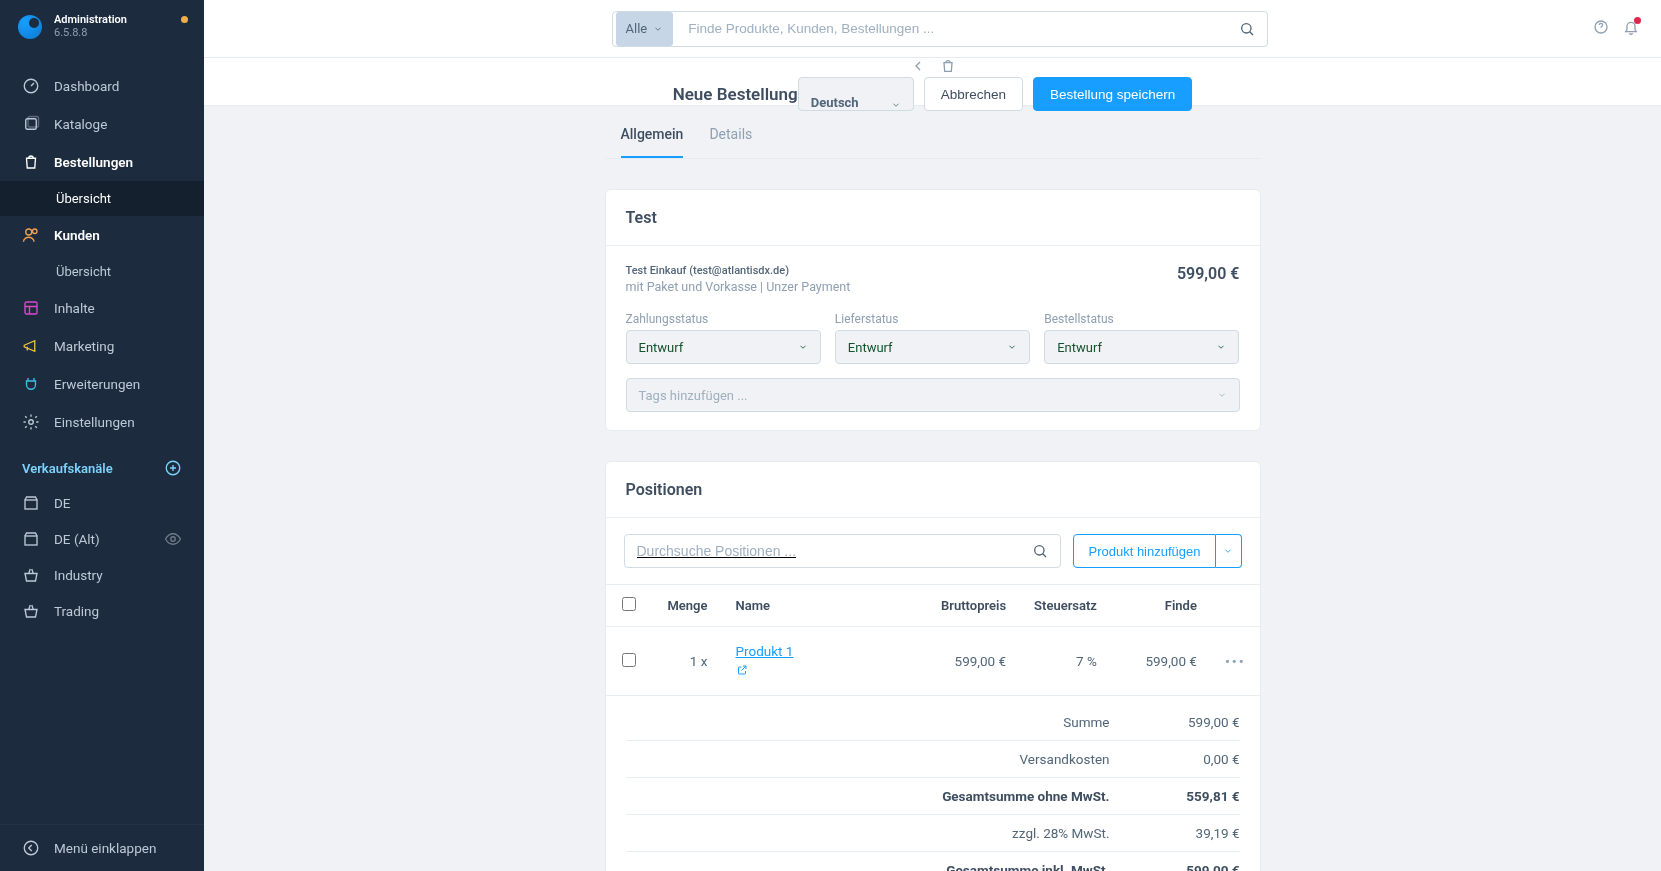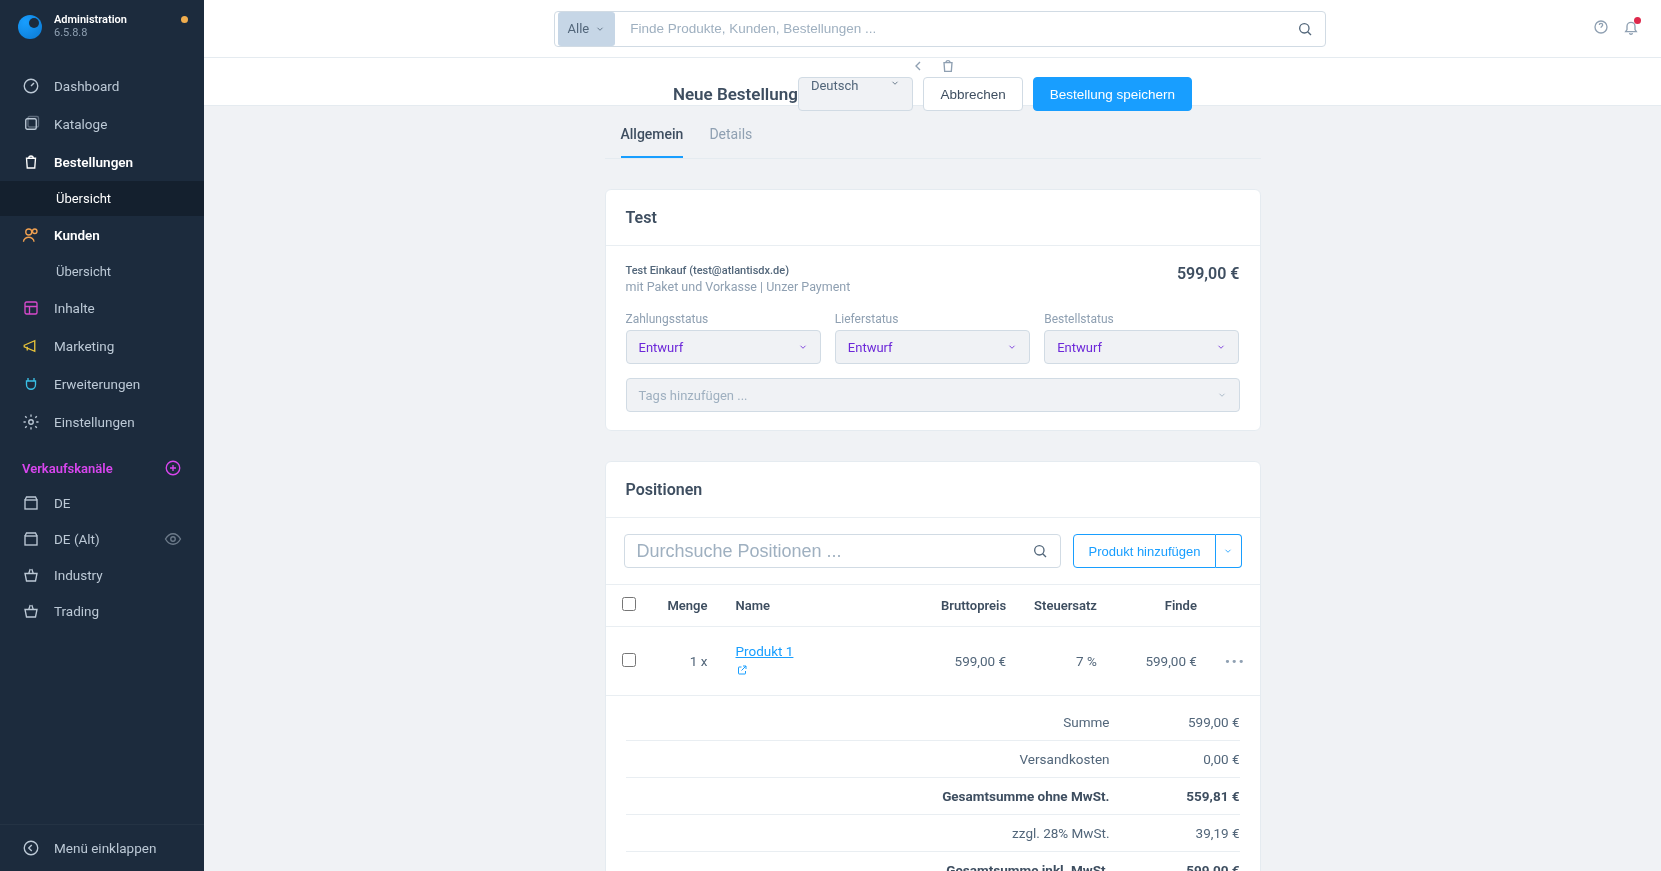--- a/index.html
+++ b/index.html
@@ -12,68 +12,68 @@
 .sidebar-title { font-size: 11px; font-weight: 600; color: #ffffff; line-height: 1.1; }
 .sidebar-version { font-size: 11px; color: #8fa0b2; }
 .header-dot { width: 7px; height: 7px; border-radius: 50%; background: #f0ad4e; position: absolute; right: 16px; top: 16px; }
 .nav { flex: 1; padding-top: 14px; overflow-y: auto; }
 .nav-item { display: flex; align-items: center; gap: 14px; padding: 10px 22px; cursor: pointer; color: #bcc9d6; font-size: 13.5px; }
 .nav-item.active { font-weight: 600; color: #fff; }
 .nav-item.sub { padding-left: 56px; font-size: 13px; }
 .nav-item.sub.selected { background: #14202e; color: #fff; }
 .nav-icon { width: 18px; height: 18px; display: flex; align-items: center; justify-content: center; flex-shrink: 0; }
 .nav-icon svg { width: 18px; height: 18px; stroke: currentColor; fill: none; stroke-width: 1.8; }
-.section-header { display: flex; align-items: center; justify-content: space-between; padding: 18px 22px 8px; font-size: 13px; color: #d946ef; font-weight: 600; }
+.section-header { display: flex; align-items: center; justify-content: space-between; padding: 18px 22px 8px; font-size: 13px; color: #7dd3fc; font-weight: 600; }
 .channel-item { display: flex; align-items: center; gap: 14px; padding: 9px 22px; cursor: pointer; font-size: 13.5px; color: #bcc9d6; }
 .channel-eye { margin-left: auto; opacity: 0.5; }
 .sidebar-footer { padding: 14px 22px; display: flex; align-items: center; gap: 14px; cursor: pointer; font-size: 13.5px; color: #bcc9d6; border-top: 1px solid rgba(255,255,255,0.04); }
 
 .main { flex: 1; display: flex; flex-direction: column; background: #f0f2f5; overflow: hidden; }
 .topbar { height: 58px; background: #fff; border-bottom: 1px solid #e5ebf0; display: flex; align-items: center; justify-content: space-between; padding: 0 22px; }
-.search-wrap { width: 772px; margin: 0 auto; display: flex; align-items: center; border: 1px solid #d1dbe4; border-radius: 4px; height: 36px; overflow: hidden; }
+.search-wrap { width: 656px; margin: 0 auto; display: flex; align-items: center; border: 1px solid #d1dbe4; border-radius: 4px; height: 36px; overflow: hidden; }
 .search-scope { background: #c6d6e6; height: 100%; display: flex; align-items: center; padding: 0 10px; gap: 6px; font-size: 13px; color: #52667a; cursor: pointer; border-radius: 3px; margin: 3px; }
 .search-input { flex: 1; border: none; outline: none; padding: 0 12px; font-size: 13.5px; color: #52667a; }
 .search-input::placeholder { color: #9fb0c0; }
 .search-btn { width: 40px; height: 100%; display: flex; align-items: center; justify-content: center; cursor: pointer; color: #52667a; }
 .top-icons { display: flex; gap: 14px; color: #8fa0b2; }
 .top-icon { cursor: pointer; position: relative; }
 .bell-badge { position: absolute; top: -2px; right: -2px; width: 7px; height: 7px; background: #de294c; border-radius: 50%; }
 
 .page-header { height: 48px; background: #fff; border-bottom: 1px solid #e5ebf0; display: flex; align-items: center; padding: 0 22px; flex-direction: column; }
 .back-group { display: flex; align-items: center; gap: 14px; color: #8fa0b2; }
 .back-arrow { cursor: pointer; }
 .header-inner { flex: 1; max-width: 656px; margin: 0 auto; display: flex; align-items: center; justify-content: space-between; }
 .page-title { font-size: 17px; font-weight: 600; color: #3e4e60; }
 .header-actions { display: flex; gap: 10px; align-items: center; }
-.select-box { border: 1px solid #d1dbe4; background: #f0f2f5; border-radius: 4px; height: 34px; display: flex; align-items: flex-start; padding: 0 12px; gap: 32px; cursor: pointer; font-size: 13px; min-width: 100px; justify-content: space-between; }
+.select-box { border: 1px solid #d1dbe4; background: #f0f2f5; border-radius: 4px; height: 34px; display: flex; align-items: flex-end; padding: 0 12px; gap: 32px; cursor: pointer; font-size: 13px; min-width: 100px; justify-content: space-between; font-weight: bold; }
 .btn { height: 34px; border-radius: 4px; padding: 0 16px; font-size: 13.5px; cursor: pointer; display: flex; align-items: center; border: 1px solid #d1dbe4; background: #fff; color: #3e4e60; }
 .btn-primary { background: #189eff; color: #fff; border-color: #189eff; font-weight: 500; }
 
 .content { flex: 1; overflow-y: auto; padding-bottom: 40px; }
 .inner { max-width: 656px; margin: 0 auto; }
 .tabs { display: flex; gap: 26px; border-bottom: 1px solid #e5ebf0; padding: 0 16px; margin-top: 6px; }
 .tab { padding: 14px 0; font-size: 14px; color: #8fa0b2; cursor: pointer; border-bottom: 2px solid transparent; }
 .tab.active { color: #3e4e60; border-bottom-color: #189eff; font-weight: 500; }
 
 .card { background: #fff; border: 1px solid #e5ebf0; border-radius: 6px; margin-top: 30px; }
 .card-header { padding: 18px 20px; font-size: 16px; font-weight: 600; color: #3e4e60; border-bottom: 1px solid #e9eef2; }
 .card-body { padding: 18px 20px; }
 .info-row { display: flex; justify-content: space-between; align-items: flex-start; }
 .customer-name { font-size: 11px; font-weight: 500; color: #52667a; }
 .customer-sub { font-size: 12.5px; color: #8fa0b2; margin-top: 2px; }
 .order-total { font-size: 16px; font-weight: 600; color: #3e4e60; }
 .status-grid { display: grid; grid-template-columns: 1fr 1fr 1fr; gap: 14px; margin-top: 18px; }
 .status-field label { font-size: 12px; color: #8fa0b2; display: block; margin-bottom: 4px; }
-.field-box { border: 1px solid #d1dbe4; background: #f0f2f5; border-radius: 4px; height: 34px; display: flex; align-items: center; justify-content: space-between; padding: 0 12px; font-size: 13px; color: #6d28d9; cursor: pointer; }
+.field-box { border: 1px solid #d1dbe4; background: #f0f2f5; border-radius: 4px; height: 34px; display: flex; align-items: center; justify-content: space-between; padding: 0 12px; font-size: 13px; color: #14532d; cursor: pointer; }
 .tags-row { margin-top: 14px; }
 .tags-box { border: 1px solid #d1dbe4; background: #f0f2f5; border-radius: 4px; height: 34px; display: flex; align-items: center; justify-content: space-between; padding: 0 12px; font-size: 13px; color: #9fb0c0; cursor: pointer; }
 
 .positions-toolbar { display: flex; gap: 12px; padding: 16px 18px; }
 .pos-search { flex: 1; border: 1px solid #d1dbe4; border-radius: 4px; height: 34px; display: flex; align-items: center; padding: 0 12px; }
-.pos-search input { flex: 1; border: none; outline: none; font-size: 18px; background: transparent; }
+.pos-search input { flex: 1; border: none; outline: none; font-size: 14px; background: transparent; text-decoration: underline; }
 .pos-search input::placeholder { color: #9fb0c0; }
 .btn-split { display: flex; }
 .btn-outline { border: 1px solid #189eff; color: #189eff; background: #fff; border-radius: 4px 0 0 4px; height: 34px; padding: 0 14px; font-size: 13px; cursor: pointer; display: flex; align-items: center; }
 .btn-caret { border: 1px solid #189eff; border-left: none; color: #189eff; background: #fff; border-radius: 0 4px 4px 0; width: 26px; display: flex; align-items: center; justify-content: center; cursor: pointer; }
 
 table { width: 100%; border-collapse: collapse; }
 th { text-align: left; font-size: 13px; font-weight: 600; color: #3e4e60; padding: 12px 14px; border-top: 1px solid #e9eef2; border-bottom: 1px solid #e9eef2; background: #fff; }
 th.r, td.r { text-align: right; }
 td { font-size: 13.5px; padding: 16px 14px; border-bottom: 1px solid #e9eef2; vertical-align: middle; color: #52667a; }
 .chk { width: 46px; text-align: center; }

